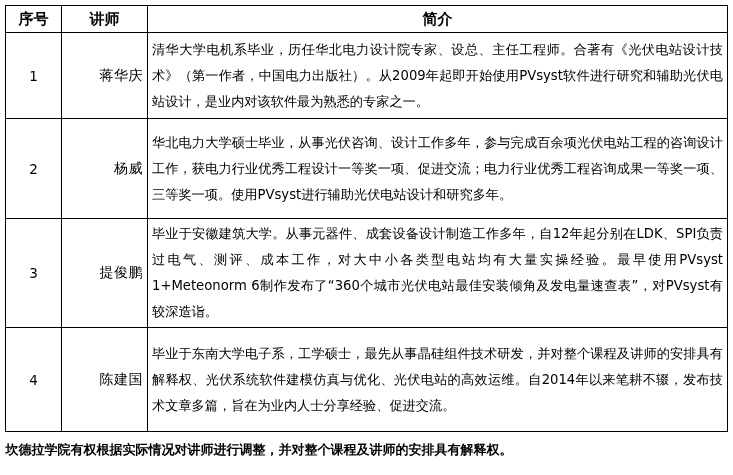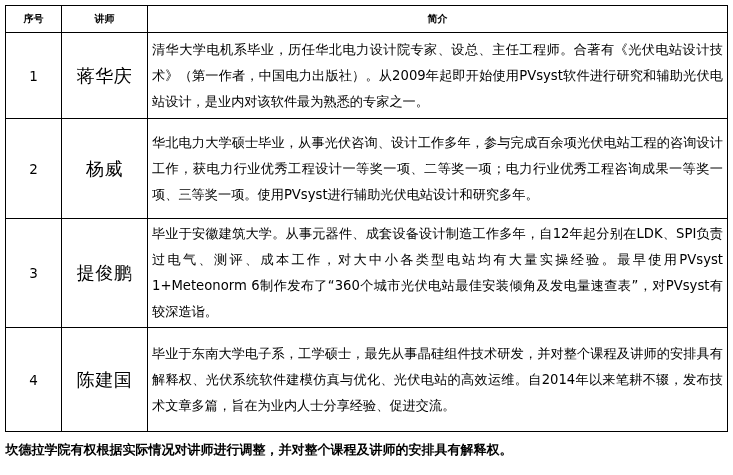--- a/index.html
+++ b/index.html
@@ -30,35 +30,35 @@
   table.instructor-table th,
   table.instructor-table td {
     border: 1px solid #000000;
     vertical-align: middle;
     padding: 2px 4px;
     box-sizing: border-box;
   }
   table.instructor-table th {
     text-align: center;
     font-weight: bold;
-    font-size: 10px;
+    font-size: 15px;
     height: 26px;
     line-height: 22px;
   }
   col.col-index { width: 56px; }
   col.col-name  { width: 86px; }
   col.col-bio   { width: 580px; }
 
   td.cell-index {
     text-align: center;
     font-size: 13.5px;
   }
   td.cell-name {
-    text-align: center;
-    font-size: 18px;
+    text-align: right;
+    font-size: 14px;
     letter-spacing: 0.5px;
   }
   td.cell-bio {
     text-align: justify;
     text-justify: inter-ideograph;
     font-size: 13.2px;
     line-height: 26px;
     padding: 4px 6px 4px 6px;
   }
   .row-1 td { height: 86px; }
@@ -95,21 +95,21 @@
     </thead>
     <tbody>
       <tr class="row-1">
         <td class="cell-index">1</td>
         <td class="cell-name">蒋华庆</td>
         <td class="cell-bio">清华大学电机系毕业，历任华北电力设计院专家、设总、主任工程师。合著有《光伏电站设计技术》（第一作者，中国电力出版社）。从2009年起即开始使用PVsyst软件进行研究和辅助光伏电站设计，是业内对该软件最为熟悉的专家之一。</td>
       </tr>
       <tr class="row-2">
         <td class="cell-index">2</td>
         <td class="cell-name">杨威</td>
-        <td class="cell-bio">华北电力大学硕士毕业，从事光伏咨询、设计工作多年，参与完成百余项光伏电站工程的咨询设计工作，获电力行业优秀工程设计一等奖一项、二等奖一项；电力行业优秀工程咨询成果一等奖一项、三等奖一项。使用PVsyst进行辅助光伏电站设计和研究多年。</td>
+        <td class="cell-bio">华北电力大学硕士毕业，从事光伏咨询、设计工作多年，参与完成百余项光伏电站工程的咨询设计工作，获电力行业优秀工程设计一等奖一项、促进交流；电力行业优秀工程咨询成果一等奖一项、三等奖一项。使用PVsyst进行辅助光伏电站设计和研究多年。</td>
       </tr>
       <tr class="row-3">
         <td class="cell-index">3</td>
         <td class="cell-name">提俊鹏</td>
         <td class="cell-bio">毕业于安徽建筑大学。从事元器件、成套设备设计制造工作多年，自12年起分别在LDK、SPI负责过电气、测评、成本工作，对大中小各类型电站均有大量实操经验。最早使用PVsyst 1+Meteonorm 6制作发布了“360个城市光伏电站最佳安装倾角及发电量速查表”，对PVsyst有较深造诣。</td>
       </tr>
       <tr class="row-4">
         <td class="cell-index">4</td>
         <td class="cell-name">陈建国</td>
         <td class="cell-bio">毕业于东南大学电子系，工学硕士，最先从事晶硅组件技术研发，并对整个课程及讲师的安排具有解释权、光伏系统软件建模仿真与优化、光伏电站的高效运维。自2014年以来笔耕不辍，发布技术文章多篇，旨在为业内人士分享经验、促进交流。</td>

